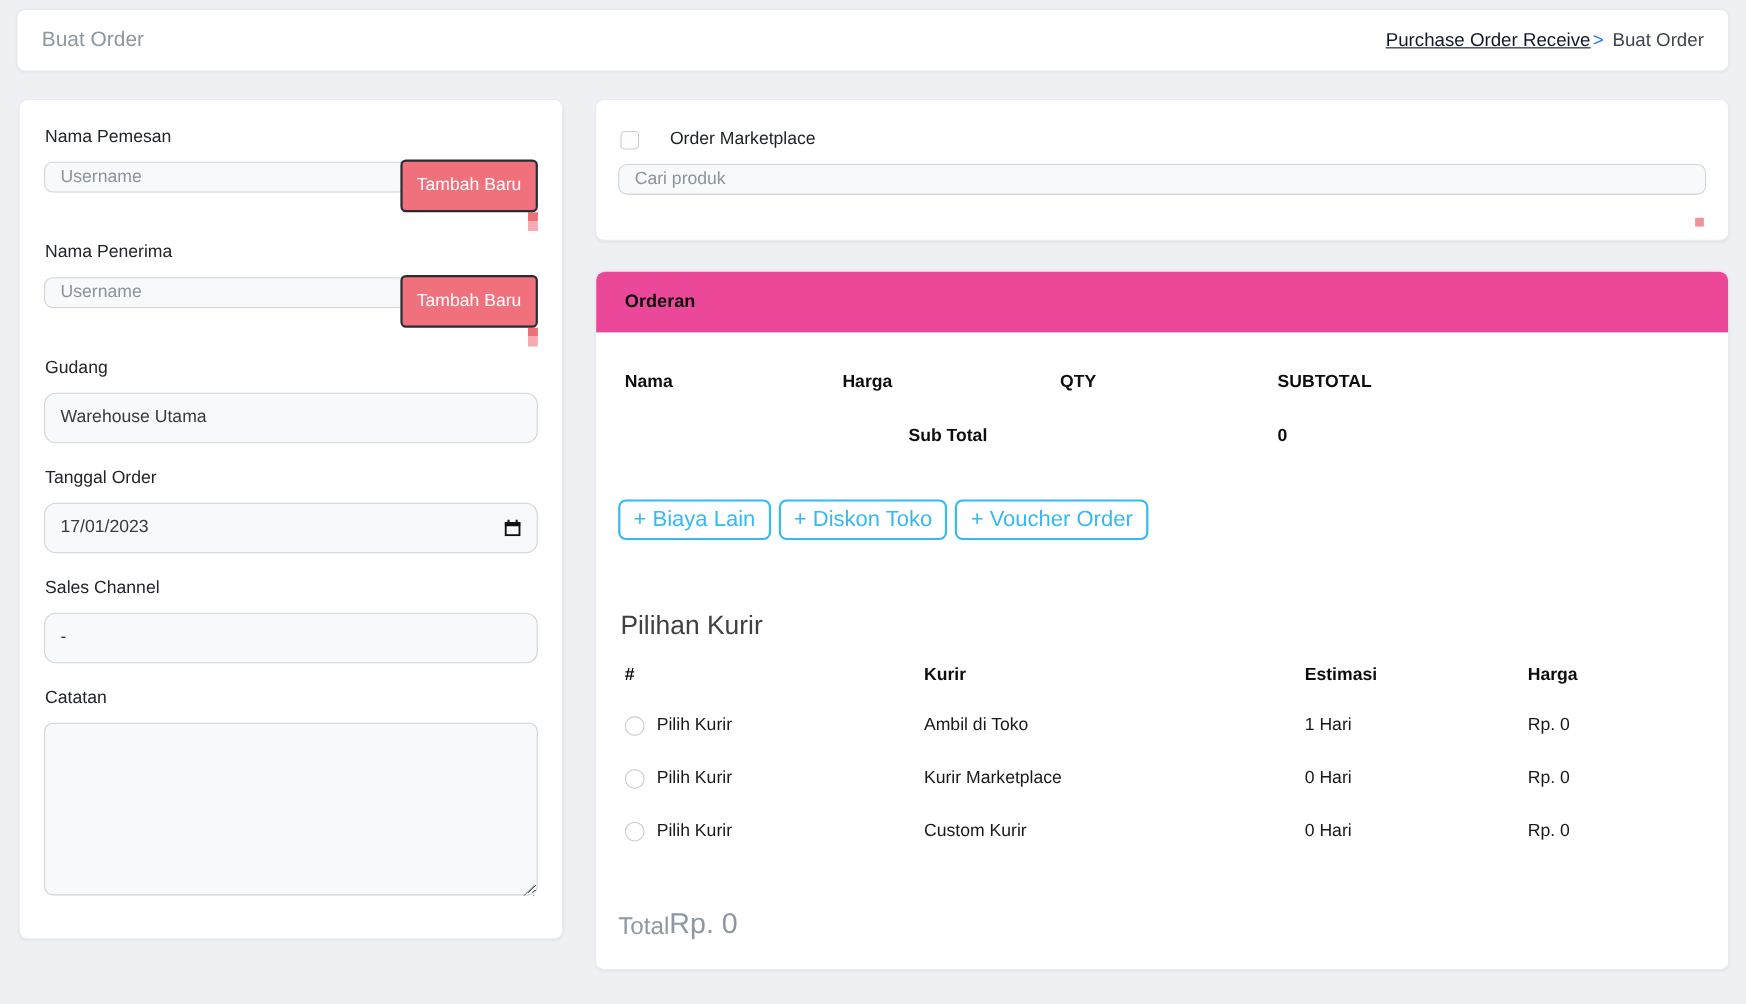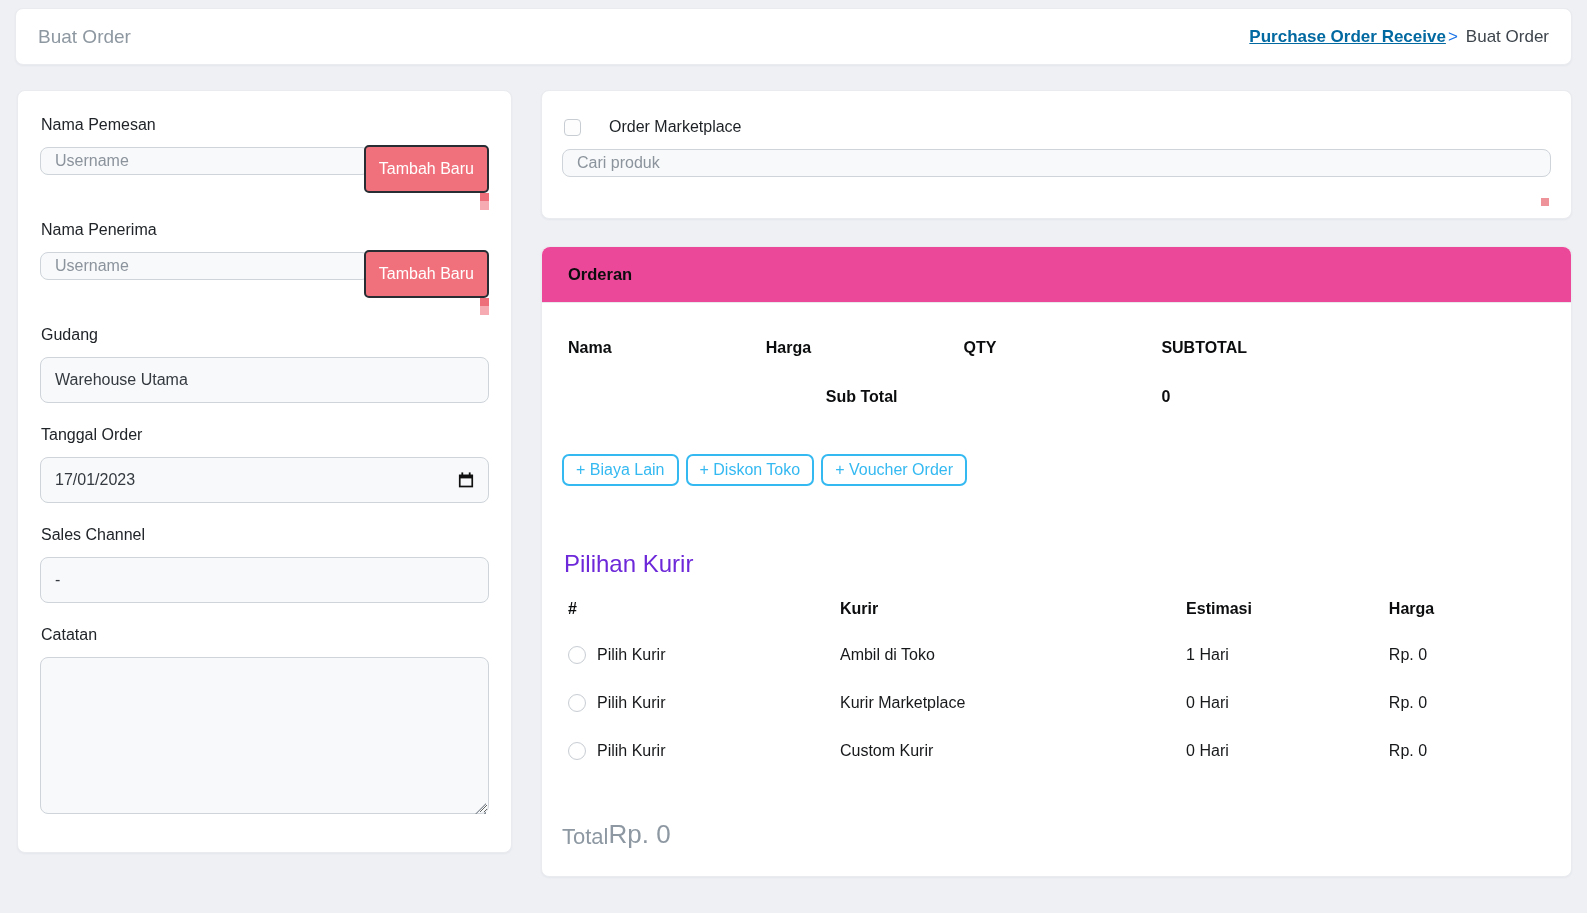--- a/index.html
+++ b/index.html
@@ -21,21 +21,21 @@
   .topbar {
     margin: 8px 15px 0 15px;
     height: 57px;
     display: flex;
     align-items: center;
     justify-content: space-between;
     padding: 0 22px;
   }
   .page-title { font-size: 19px; color: #8e98a1; }
   .breadcrumb { font-size: 17px; color: #3e454c; display: flex; align-items: center; gap: 2px; }
-  .breadcrumb a { color: #0369a1; text-decoration: underline; cursor: pointer; font-weight: bold; }
+  .breadcrumb a { color: #0f172a; text-decoration: underline; cursor: pointer; }
   .breadcrumb .sep { color: #1a73e8; margin-right: 6px; }
 
   
   .main { display: flex; align-items: flex-start; gap: 29px; margin: 25px 15px 0 17px; }
   .left-card { width: 495px; padding: 25px 22px 34px 22px; }
   .right-col { flex: 1; display: flex; flex-direction: column; gap: 27px; }
 
   
   .field-label { font-size: 16px; color: #212529; margin: 0 0 13px 1px; }
   .field-label.spaced { margin-top: 23px; }
@@ -68,20 +68,21 @@
     position: absolute; right: 0; top: 46px;
     width: 9px; height: 17px;
     background: linear-gradient(180deg, #ee6e79 0%, #ee6e79 45%, #f5abb1 45%, #f5abb1 100%);
   }
   .static-input {
     height: 46px; width: 100%;
     display: flex; align-items: center; justify-content: space-between;
     padding: 0 14px;
     font-size: 16px; color: #343a40;
     cursor: text;
+    border-radius: 11px;
   }
   .cal-icon { width: 16px; height: 16px; flex: 0 0 auto; }
   .textarea-wrap { position: relative; }
   .notes-area {
     width: 100%; height: 157px;
     font-family: "Liberation Sans", sans-serif;
     font-size: 16px; color: #343a40;
     padding: 10px 14px;
     resize: both; outline: none;
   }
@@ -124,27 +125,27 @@
     padding: 20px 0 14px 6px;
   }
   .orderan-table td { font-size: 16px; font-weight: bold; color: #0c0d0e; padding: 17px 0 10px 6px; }
   .subtotal-label-cell { text-align: center; }
 
   .actions-row { display: flex; gap: 7px; margin-top: 38px; }
   .btn-cyan {
     background: #fff; color: #35b9f1;
     border: 2px solid #35b9f1; border-radius: 7px;
     font-family: "Liberation Sans", sans-serif;
-    font-size: 16px;
+    font-size: 20px;
     padding: 5px 12px; cursor: pointer;
     white-space: nowrap;
   }
 
   .kurir-section { margin-top: 64px; }
-  .kurir-heading { font-size: 24px; color: #6d28d9; margin-left: 2px; }
+  .kurir-heading { font-size: 24px; color: #404040; margin-left: 2px; }
   .kurir-table { margin-top: 8px; }
   .kurir-table .c1 { width: 27.5%; } .kurir-table .c2 { width: 35%; }
   .kurir-table .c3 { width: 20.5%; } .kurir-table .c4 { width: 17%; }
   .kurir-table th {
     text-align: left; font-size: 16px; font-weight: bold; color: #0c0d0e;
     padding: 14px 0 13px 6px;
   }
   .kurir-table td { font-size: 16px; color: #16181a; padding: 15px 0 15px 6px; }
   .radio-cell { display: flex; align-items: center; gap: 11px; }
   .radio {

